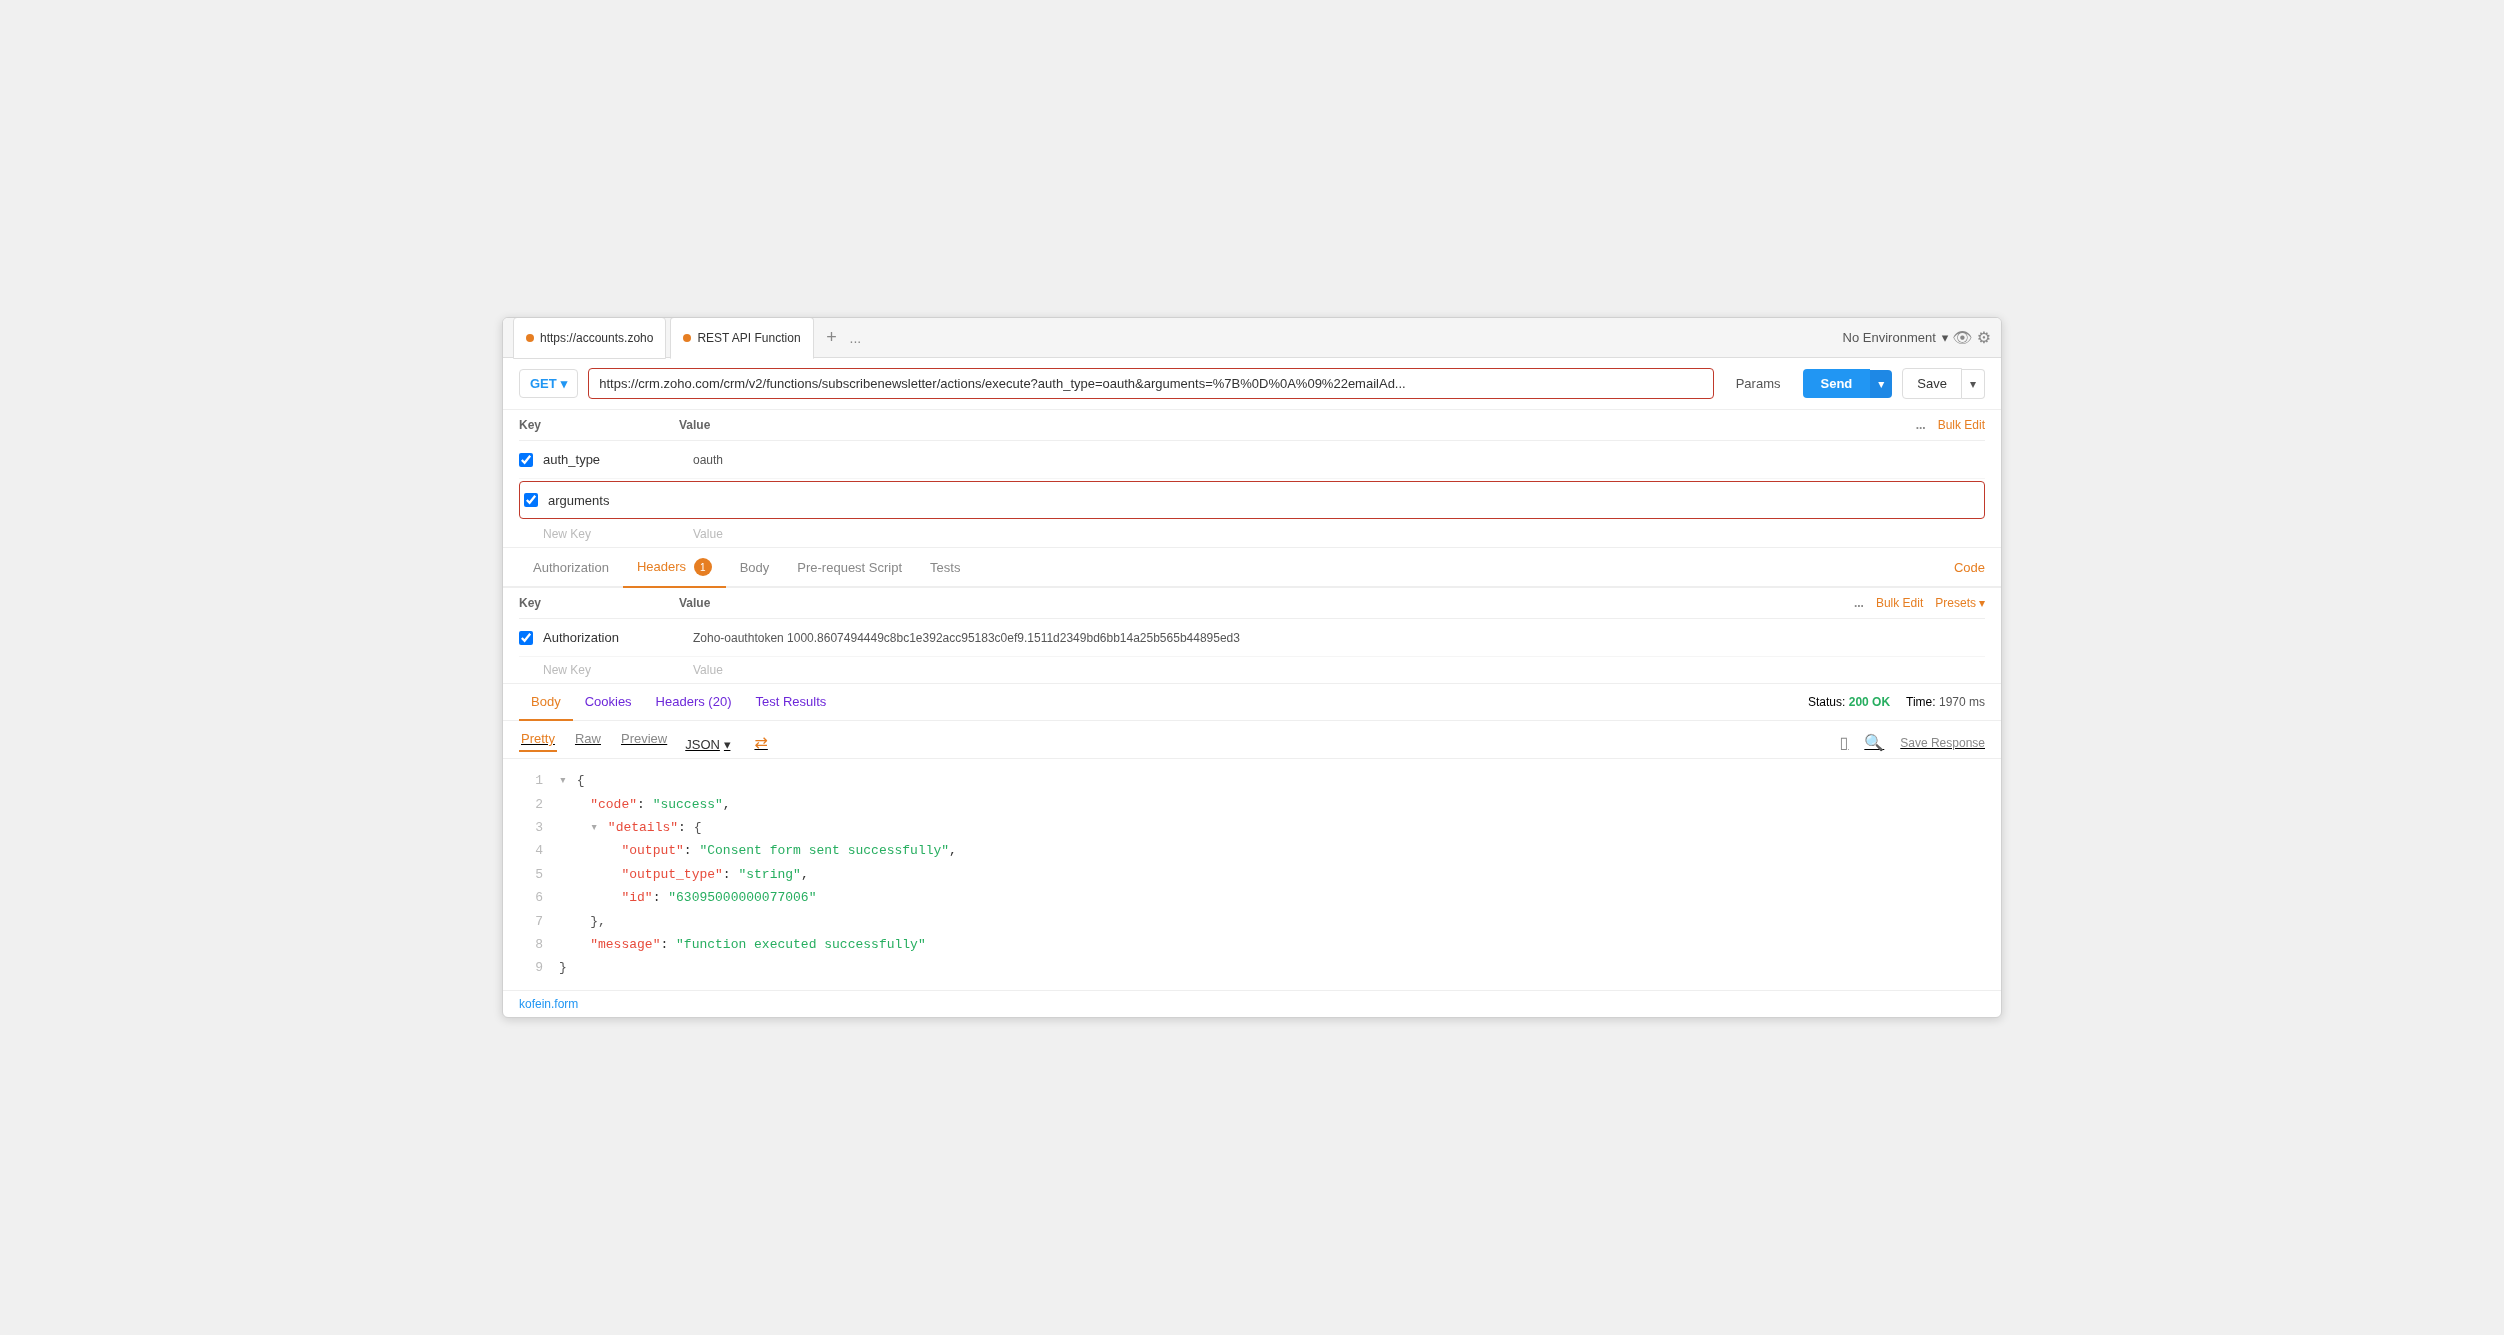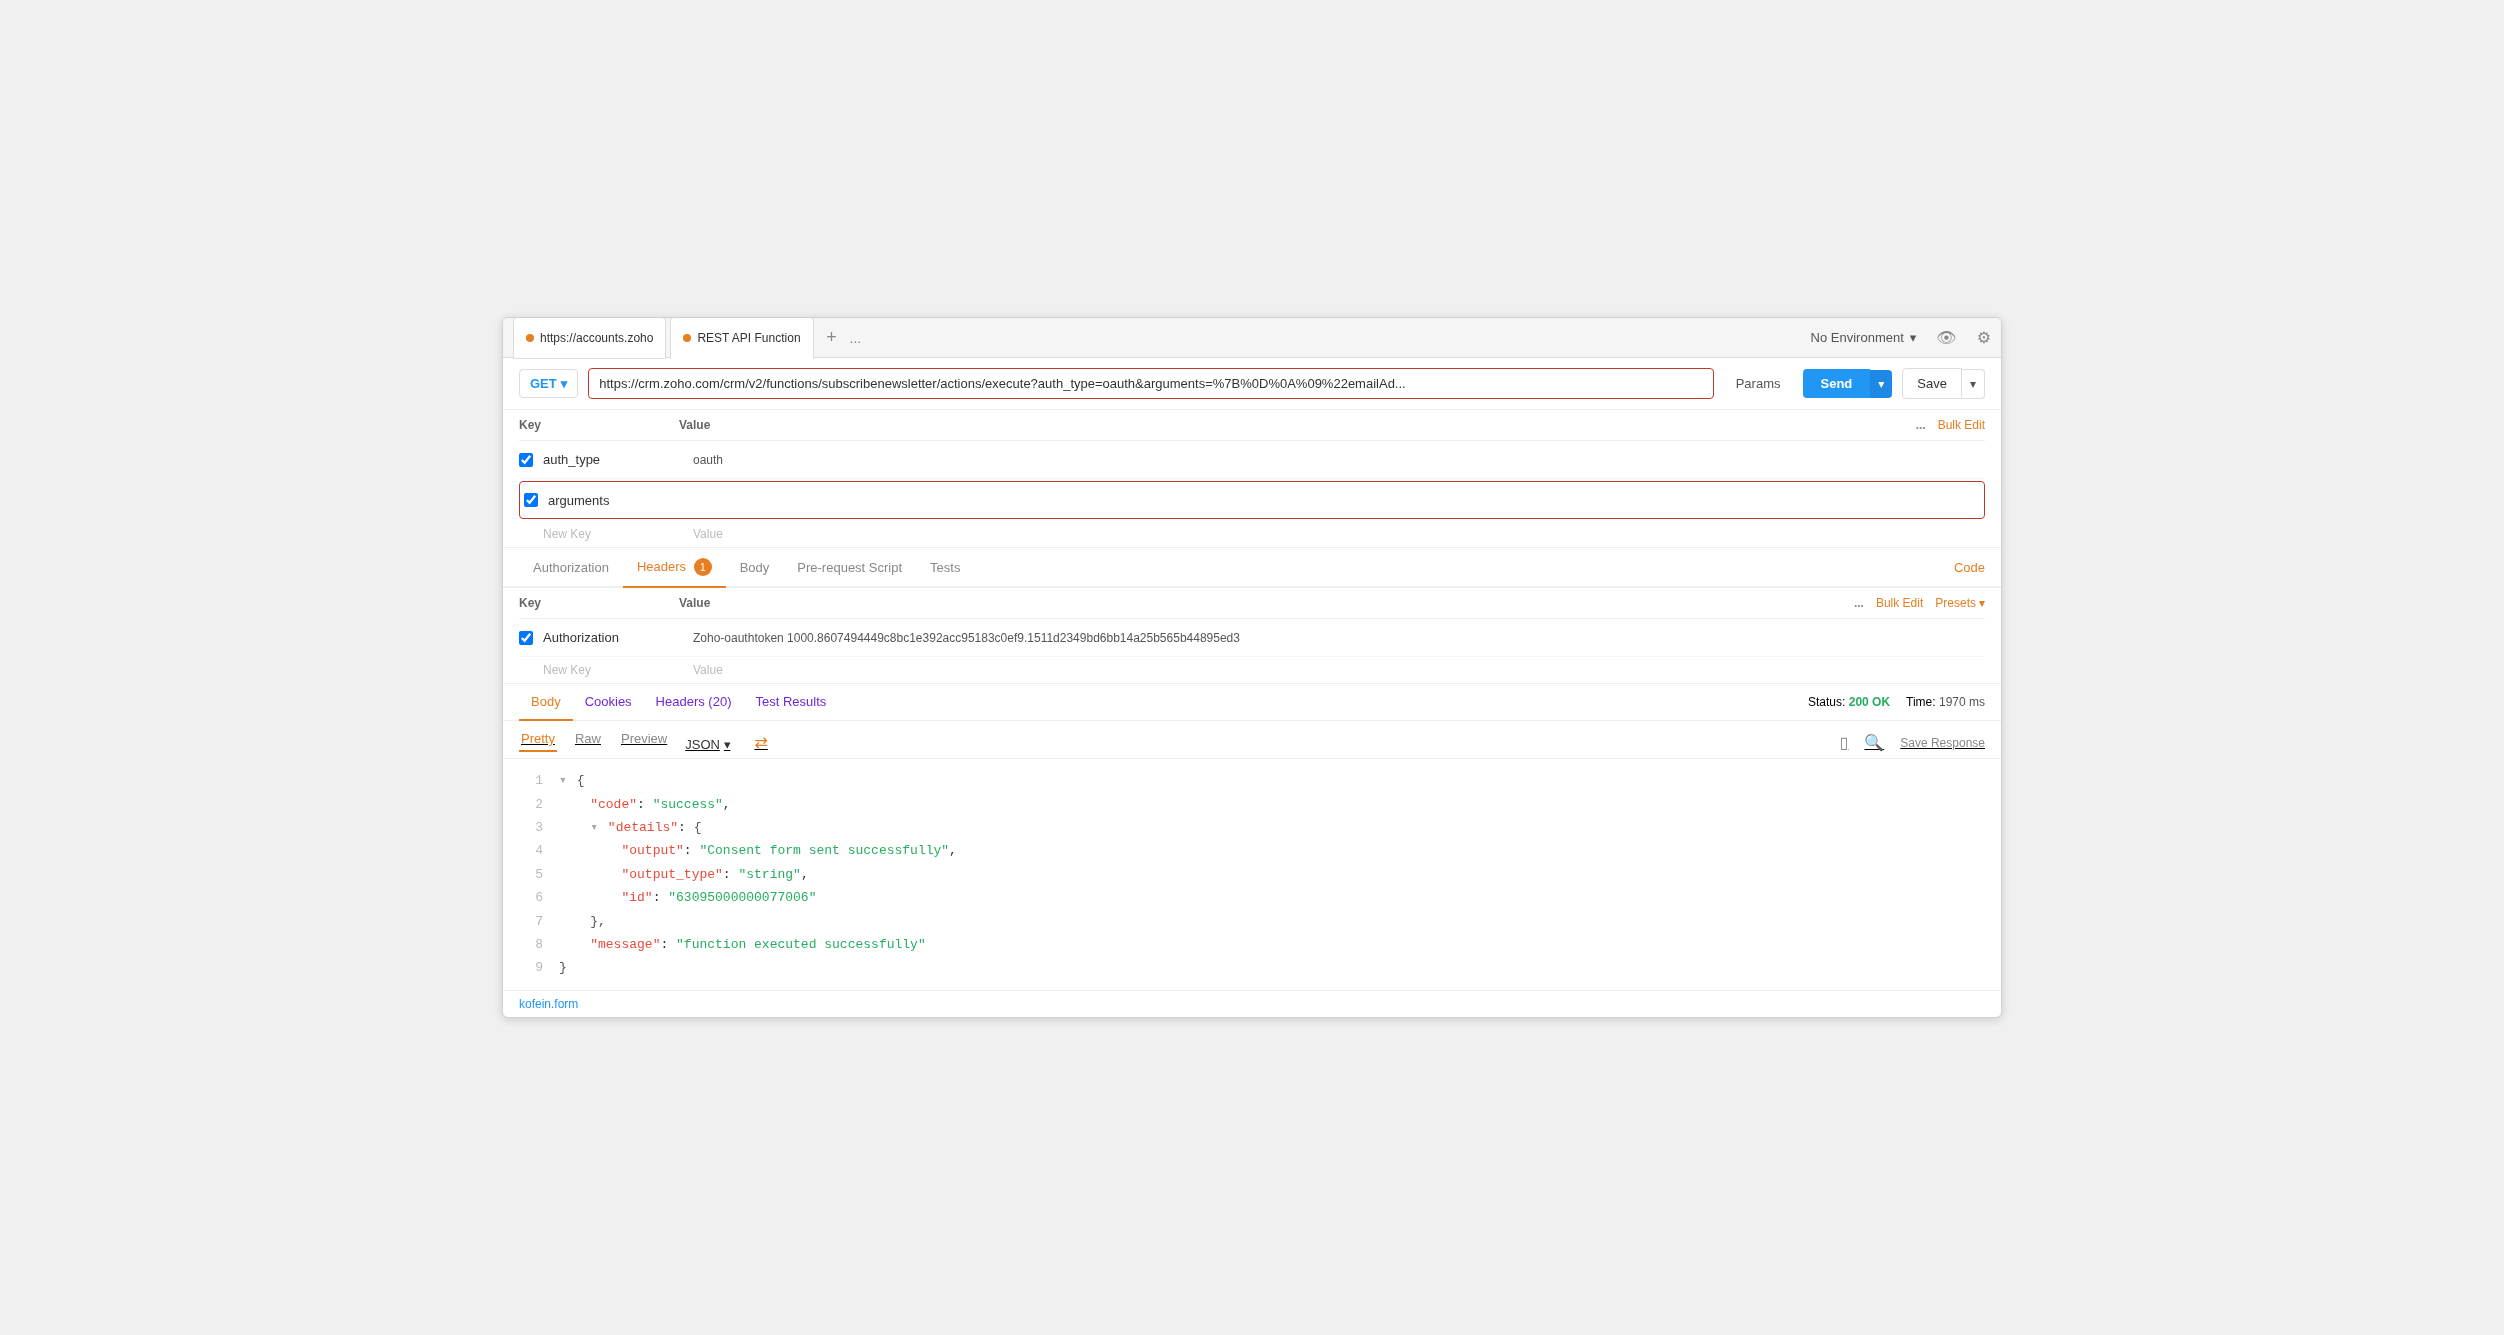--- a/index.html
+++ b/index.html
@@ -63,21 +63,21 @@
     }
     .tab-more {
       color: #888;
       cursor: pointer;
       font-size: 14px;
     }
     .top-right {
       margin-left: auto;
       display: flex;
       align-items: center;
-      gap: 20px;
+      gap: 4px;
     }
     .env-selector {
       display: flex;
       align-items: center;
       gap: 6px;
       font-size: 13px;
       color: #555;
       cursor: pointer;
     }
     .icon-eye, .icon-gear {

